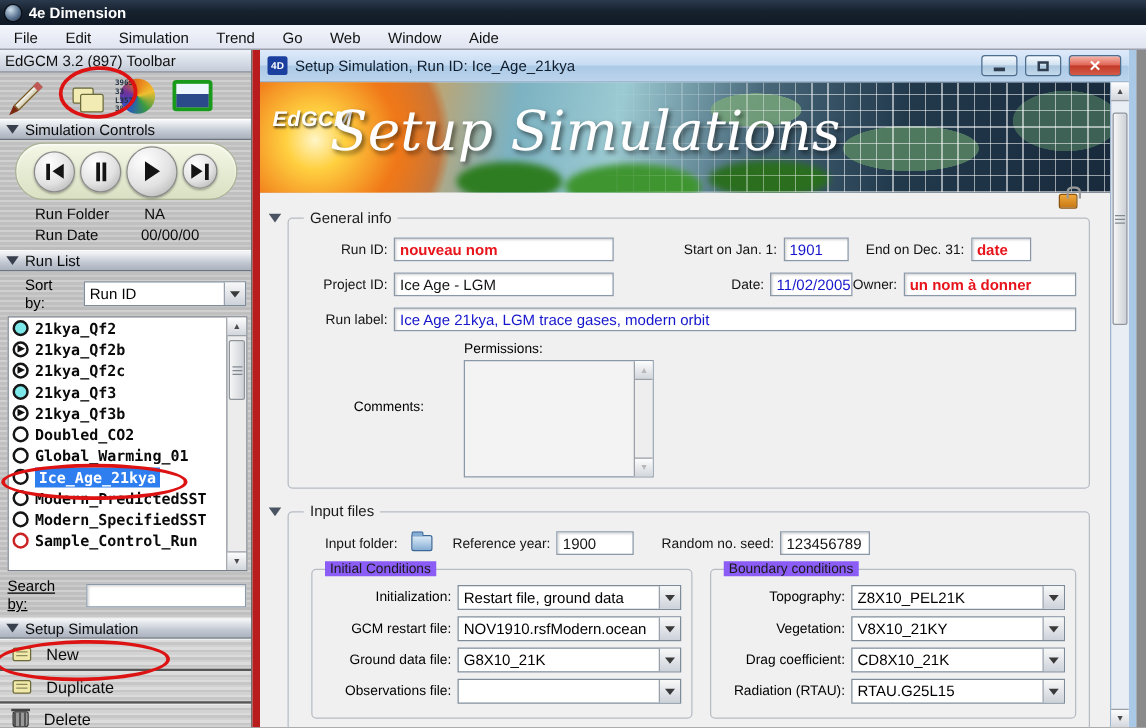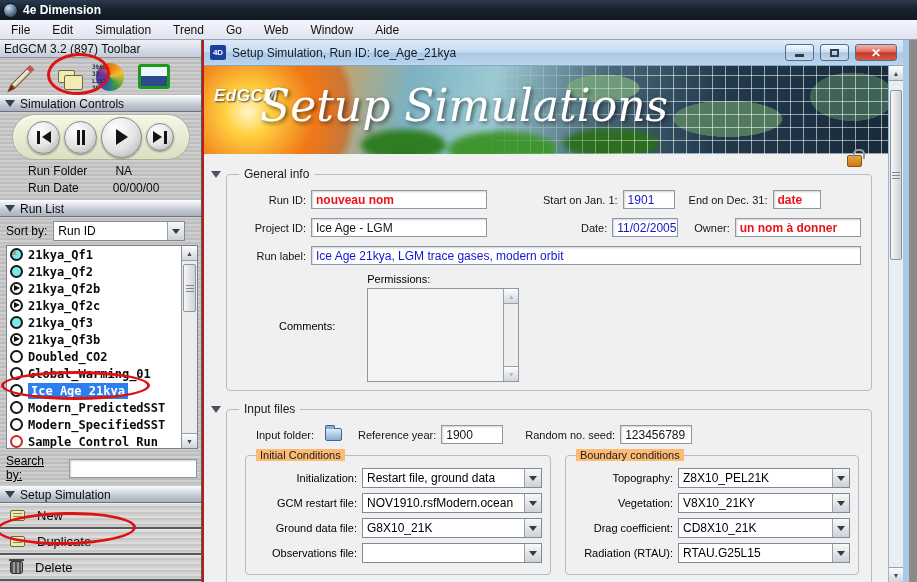--- a/index.html
+++ b/index.html
@@ -52,21 +52,21 @@
   .pbtn { border-radius:50%; border:1px solid #8a8a8a; display:flex; align-items:center; justify-content:center; gap:2px;
     background:radial-gradient(circle at 35% 28%, #ffffff, #e2e2e2 55%, #a8a8a8); box-shadow:0 1px 2px rgba(0,0,0,.35); }
   .b32{width:33px;height:33px}.b40{width:41px;height:41px}.b28{width:28px;height:28px}
   .gtri-r { width:0;height:0;border-left:12px solid #141414;border-top:8px solid transparent;border-bottom:8px solid transparent; }
   .gtri-r.sm { border-left-width:9px;border-top-width:6px;border-bottom-width:6px; }
   .gtri-l { width:0;height:0;border-right:9px solid #141414;border-top:6px solid transparent;border-bottom:6px solid transparent; }
   .gbar { width:3px; height:13px; background:#141414; }
   .gbar.tall { height:15px; }
   .kv { display:flex; font-size:12px; color:#0a0a0a; padding-left:28px; height:17px; align-items:center; }
   .kv .v { margin-left:28px; }
-  .sort-row { display:flex; align-items:center; padding:4px 4px 4px 6px; gap:6px; font-size:12px; }
+  .sort-row { display:flex; align-items:center; padding:4px 4px 4px 20px; gap:6px; font-size:12px; }
   .dd { display:flex; border:1px solid #7e8c9a; background:#fff; height:20px; }
   .dd-val { flex:1; font-size:12px; padding:2px 4px; white-space:nowrap; overflow:hidden; }
   .dd-btn { width:17px; border-left:1px solid #98a0ac; background:linear-gradient(180deg,#f8f8f8,#cdd2da);
     display:flex; align-items:center; justify-content:center; }
   .dd-btn:after { content:""; border:4px solid transparent; border-top:5px solid #3a3a3a; margin-top:5px; }
   .sort-dd { width:132px; }
   .listbox { position:relative; margin:0 3px 0 6px; width:192px; height:204px; border:1px solid #787f88;
     background:#fff; overflow:hidden; padding-right:16px; }
   .run-item { display:flex; align-items:center; gap:5px; height:17px; padding-left:3px;
     font-family:"DejaVu Sans Mono", monospace; font-size:12px; font-weight:bold; color:#0a0a0a; }
@@ -92,21 +92,21 @@
     display:flex; align-items:center; gap:12px; padding-left:10px; font-size:13px; color:#0a0a0a;
     background:repeating-linear-gradient(180deg,#dcdcdc 0 2px,#c6c6c6 2px 4px,#d2d2d2 4px 6px); }
   .mini-card { width:15px; height:11px; background:#f0e8a8; border:1px solid #6a6a3a; border-radius:2px; position:relative; }
   .mini-card:before { content:""; position:absolute; left:2px; top:2px; right:2px; height:1px; background:#8a8a5a; box-shadow:0 3px 0 #8a8a5a; }
   .trash { width:13px; height:13px; background:repeating-linear-gradient(90deg,#555 0 2px,#999 2px 4px);
     border:1px solid #333; border-radius:2px 2px 3px 3px; position:relative; }
   .trash:before { content:""; position:absolute; left:-2px; top:-3px; width:15px; height:2px; background:#444; }
 
   
   .mwin { position:absolute; left:202px; top:40px; width:707px; height:542px;
-    border-left:2px solid #b91c1c; border-right:6px solid #a9c9e6; background:#f0f0f0; }
+    border-left:6px solid #b91c1c; border-right:6px solid #a9c9e6; background:#f0f0f0; }
   .wtitle { height:26px; background:linear-gradient(180deg,#dfeafa 0%,#c6dcf2 48%,#abc9e6 52%,#bcd4ec 100%);
     border-bottom:1px solid #86a6c6; display:flex; align-items:center; gap:6px; padding:0 6px; }
   .fourd { width:16px; height:15px; background:#1a3f9e; border-radius:2px; color:#fff;
     display:flex; align-items:center; justify-content:center; }
   .fourd:after { content:"4D"; font-size:8px; font-weight:bold; }
   .wtitle .wt { flex:1; font-size:12px; color:#0e1c2c; }
   .wbtn { width:29px; height:17px; border:1px solid #4e6e8e; border-radius:3px;
     background:linear-gradient(180deg,#f6fafe,#d3e2f0 45%,#abc6de 52%,#c4d9ec); display:flex; align-items:center; justify-content:center; }
   .wbtn.close { width:42px; background:linear-gradient(180deg,#f4b4aa,#e2695a 45%,#c23a28 52%,#d55a48);
     color:#fff; font-weight:bold; font-size:12px; }
@@ -152,21 +152,21 @@
   .lab { text-align:right; padding-right:5px; white-space:nowrap; }
   .w66{width:66px}.red{color:#e8141c;font-weight:bold}.blue{color:#1515cc}
   .two-col { display:flex; margin-top:2px;align-items:center; }
   .boxwrap { position:relative; border:1px solid #8a98a8; background:#fff; padding-right:16px; }
   .cbox { width:408px; height:94px; }
   .pbox { width:152px; height:94px; background:#f3f3f3; }
   .boxtext { font-size:12px; padding:6px 8px; white-space:pre-line; }
   .collab { font-size:11px; margin-bottom:3px; }
   .vsb2 { position:absolute; right:0; top:0; bottom:0; width:15px; background:#eee; border-left:1px solid #9aa0a8; }
   .gbox { position:relative; border:1px solid #b6bcc4; border-radius:4px; padding:12px 8px 6px 4px; }
-  .gbox-tab { position:absolute; top:-7px; left:10px; background:#fdba74; padding:0 4px; font-size:11px; color:#1a1a1a; }
+  .gbox-tab { position:absolute; top:-7px; left:10px; background:#8b5cf6; padding:0 4px; font-size:11px; color:#1a1a1a; }
   .grow { display:flex; align-items:center; height:20px; margin-bottom:5px; font-size:11px; }
   .folder { width:17px; height:13px; background:linear-gradient(180deg,#dcebf8,#86aed4); border:1px solid #3c6898;
     border-radius:1px 2px 2px 2px; position:relative; margin:0 8px 0 6px; }
   .folder:before { content:""; position:absolute; left:-1px; top:-4px; width:8px; height:3px;
     background:#86aed4; border:1px solid #3c6898; border-bottom:none; border-radius:2px 2px 0 0; }
 
   
   .ann { position:absolute; border:3px solid #dd1212; border-radius:50%; pointer-events:none; z-index:50; }
   .ann1 { left:47px; top:53px; width:63px; height:42px; transform:rotate(-3deg); }
   .ann2 { left:1px; top:371px; width:149px; height:29px; }
@@ -254,24 +254,20 @@
     <div class="sort-row">
       <span>Sort by:</span>
       <div class="dd sort-dd">
         <div class="dd-val">Run ID</div>
         <div class="dd-btn"></div>
       </div>
     </div>
 
     <div class="listbox">
       <div class="run-item">
-          <div class="st st-pie"></div>
-          <span class="rl">21kya_Qf1</span>
-        </div>
-      <div class="run-item">
           <div class="st st-full"></div>
           <span class="rl">21kya_Qf2</span>
         </div>
       <div class="run-item">
           <div class="st st-play"></div>
           <span class="rl">21kya_Qf2b</span>
         </div>
       <div class="run-item">
           <div class="st st-play"></div>
           <span class="rl">21kya_Qf2c</span>
@@ -381,21 +377,21 @@
             <div class="tbox blue" style="width:52px">1901</div>
             <span class="lab" style="margin-left:14px">End on Dec. 31:</span>
             <div class="tbox red" style="width:48px">date</div>
           </div>
 
           <div class="frow">
             <span class="lab w66">Project ID:</span>
             <div class="tbox" style="width:176px">Ice Age - LGM</div>
             <span class="lab" style="margin-left:94px">Date:</span>
             <div class="tbox blue" style="width:66px">11/02/2005</div>
-            <span class="lab" style="margin-left:16px">Owner:</span>
+            <span class="lab" style="">Owner:</span>
             <div class="tbox red" style="flex:1">un nom à donner</div>
           </div>
 
           <div class="frow">
             <span class="lab w66">Run label:</span>
             <div class="tbox blue" style="flex:1">Ice Age 21kya, LGM trace gases, modern orbit</div>
           </div>
 
           <div class="two-col">
             <div style="margin-left:34px">

